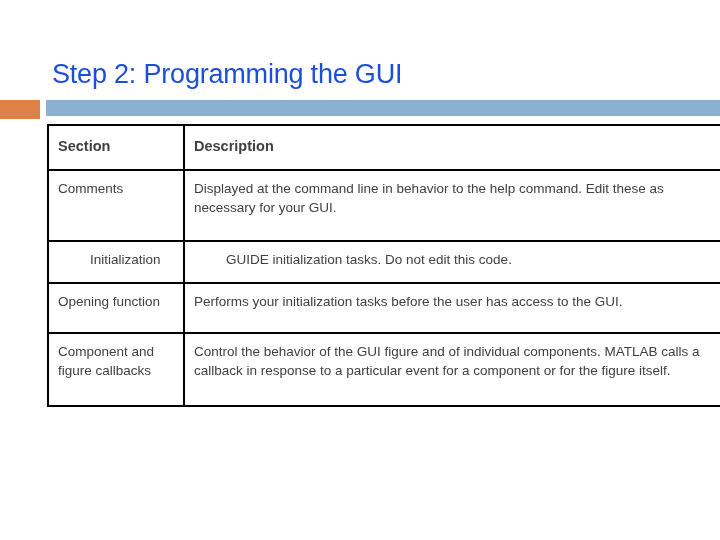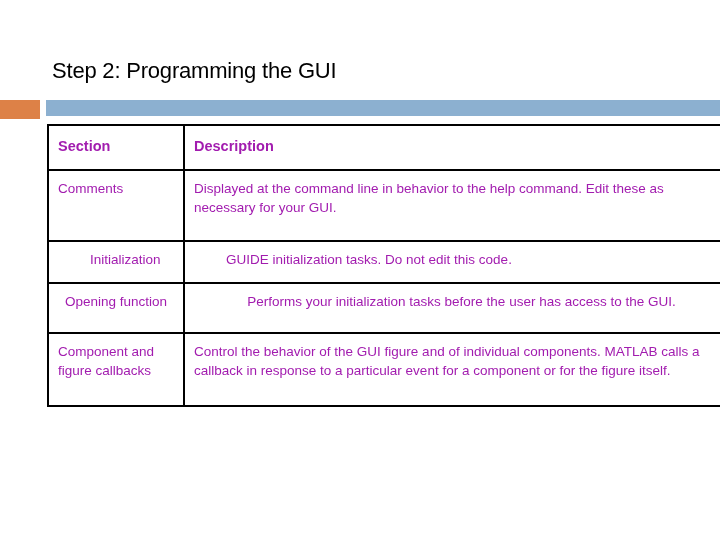--- a/index.html
+++ b/index.html
@@ -14,24 +14,24 @@
     overflow: hidden;
     font-family: "Liberation Sans", sans-serif;
     position: relative;
   }
 
   
   .slide-title {
     position: absolute;
     left: 52px;
     top: 34px;
-    font-size: 22px;
+    font-size: 27px;
     font-weight: 400;
     letter-spacing: -0.2px;
-    color: #000000;
+    color: #1d4ed8;
     white-space: nowrap;
     line-height: 44px;
   }
 
   
   .accent-row {
     position: absolute;
     left: 0;
     top: 100px;
     width: 720px;
@@ -64,38 +64,38 @@
     table-layout: fixed;
     background: #ffffff;
   }
   .content-table td,
   .content-table th {
     border: 2px solid #000000;
     vertical-align: top;
     text-align: left;
     font-size: 13.5px;
     line-height: 19px;
-    color: #a21caf;
+    color: #404040;
     padding: 8px 9px 9px 9px;
   }
   .col-section  { width: 136px; }
   .col-desc     { width: 555px; }
 
   .content-table th {
     font-weight: bold;
     font-size: 14.5px;
     padding-top: 11px;
     padding-bottom: 11px;
   }
 
   
   tr.row-header   td, tr.row-header th { height: 21px; }
   tr.row-comments td { height: 52px; }
   tr.row-init     td { height: 23px; padding-left: 41px; }
-  tr.row-opening  td { height: 31px; text-align: center; }
+  tr.row-opening  td { height: 31px; }
   tr.row-output   td { height: 50px; }
   tr.row-callbacks td { height: 54px; }
 
   
   tr.row-output td.col-section {
     padding-left: 5px;
     padding-right: 4px;
     white-space: nowrap;
   }
 </style>

